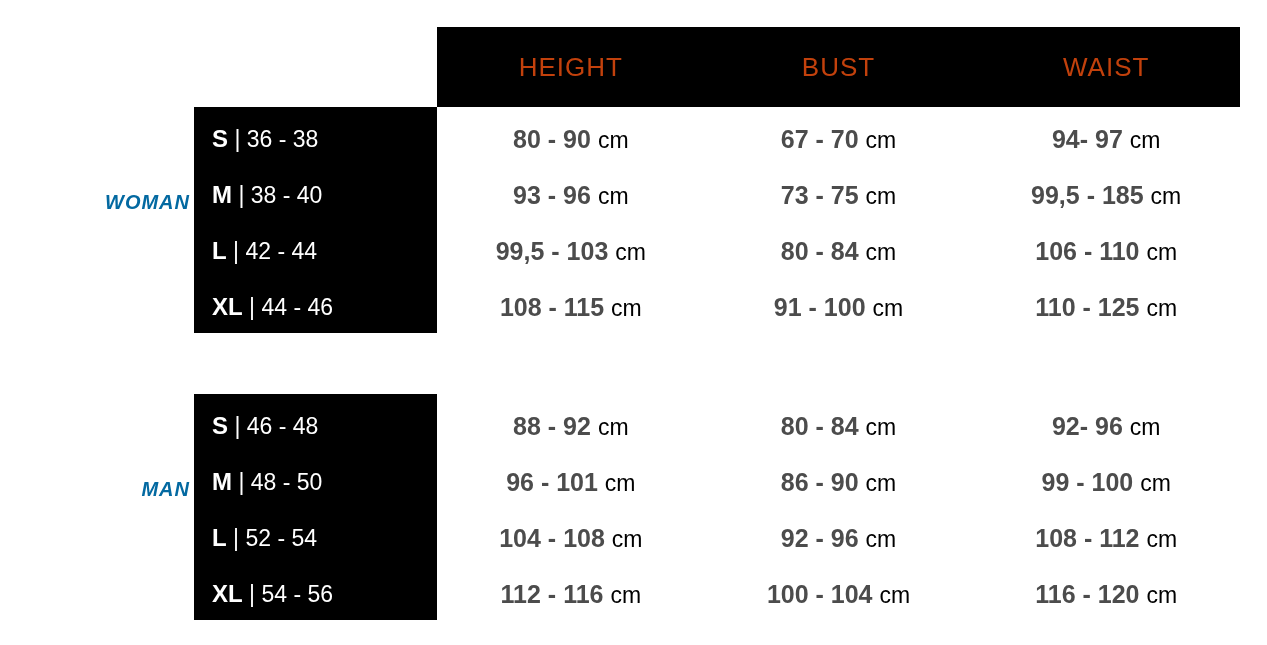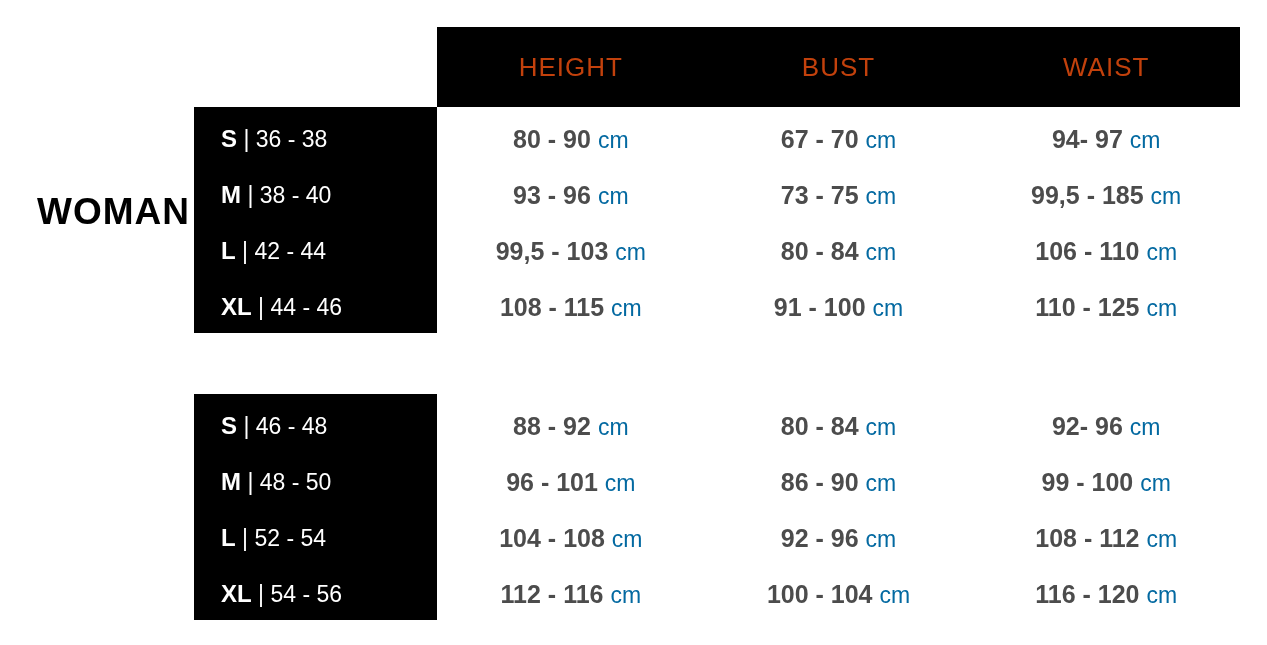--- a/index.html
+++ b/index.html
@@ -47,24 +47,25 @@
     text-align: center;
     color: #c2410c;
     font-size: 26px;
     letter-spacing: 1px;
     font-weight: 400;
   }
 
   
   .group-label {
     position: absolute;
+    font-style: italic;
     font-weight: bold;
-    font-size: 37px;
+    font-size: 20px;
     letter-spacing: 1px;
-    color: #000000;
+    color: #0369a1;
     text-align: right;
     width: 180px;
   }
   .group-label.woman { left: 10px; top: 191px; }
   .group-label.man   { left: 10px; top: 478px; }
 
   
   .size-block {
     position: absolute;
     background: #000000;
@@ -79,21 +80,21 @@
     position: absolute;
     left: 194px;
     width: 1046px;
     height: 56.5px;
     display: flex;
     align-items: center;
   }
   .size-cell {
     width: 243px;
     box-sizing: border-box;
-    padding-left: 27px;
+    padding-left: 18px;
     color: #ffffff;
     font-size: 23px;
     white-space: nowrap;
   }
   .size-cell .sz {
     font-weight: bold;
     font-size: 24px;
   }
   .size-cell .eu {
     font-weight: 400;
@@ -103,21 +104,21 @@
     flex: 1 1 0;
     text-align: center;
     color: #4c4c4c;
     font-size: 25px;
     font-weight: bold;
     white-space: nowrap;
   }
   .meas-cell .unit {
     font-weight: 400;
     font-size: 23px;
-    color: #0369a1;
+    color: #000000;
   }
 </style>
 </head>
 <body>
 
 <div class="chart">
 
   <div class="header-band"></div>
   <div class="header-cells">
     <div class="header-cell">HEIGHT</div>
@@ -162,20 +163,21 @@
     <div class="size-cell">
       <span class="sz">XL</span>
       <span class="eu">| 44 - 46</span>
     </div>
     <div class="meas-cell"><span>108 - 115</span> <span class="unit">cm</span></div>
     <div class="meas-cell"><span>91 - 100</span> <span class="unit">cm</span></div>
     <div class="meas-cell"><span>110 - 125</span> <span class="unit">cm</span></div>
   </div>
 
   <div class="size-block man"></div>
+  <div class="group-label man">MAN</div>
 
   <div class="row" style="top:398px">
     <div class="size-cell">
       <span class="sz">S</span>
       <span class="eu">| 46 - 48</span>
     </div>
     <div class="meas-cell"><span>88 - 92</span> <span class="unit">cm</span></div>
     <div class="meas-cell"><span>80 - 84</span> <span class="unit">cm</span></div>
     <div class="meas-cell"><span>92- 96</span> <span class="unit">cm</span></div>
   </div>

